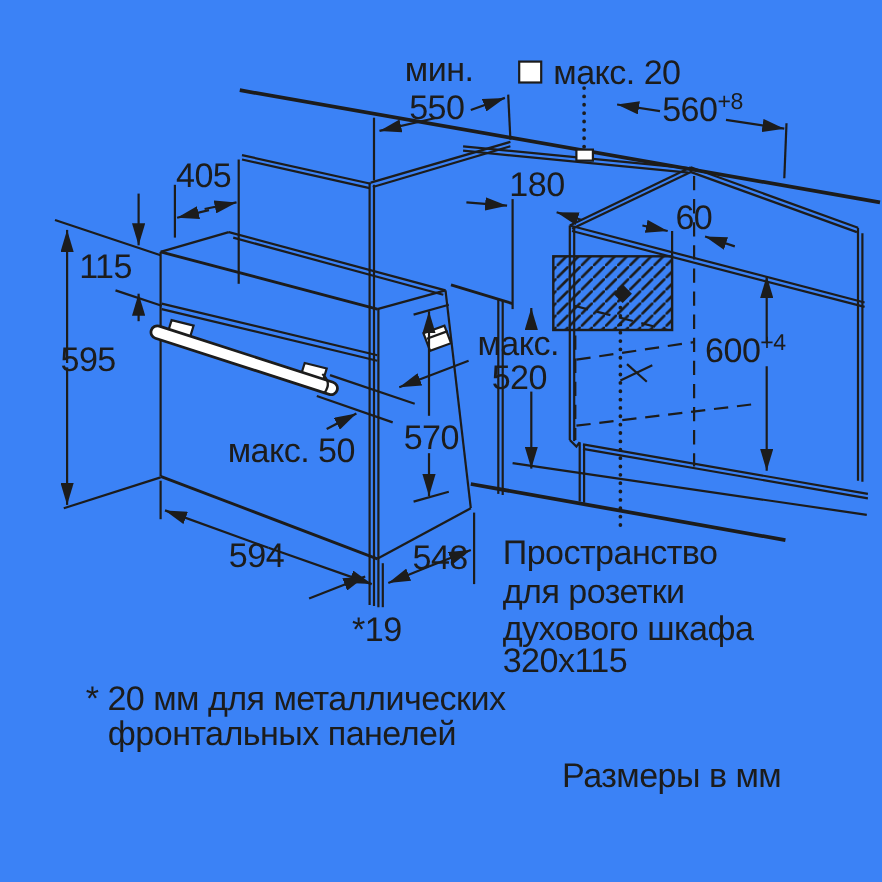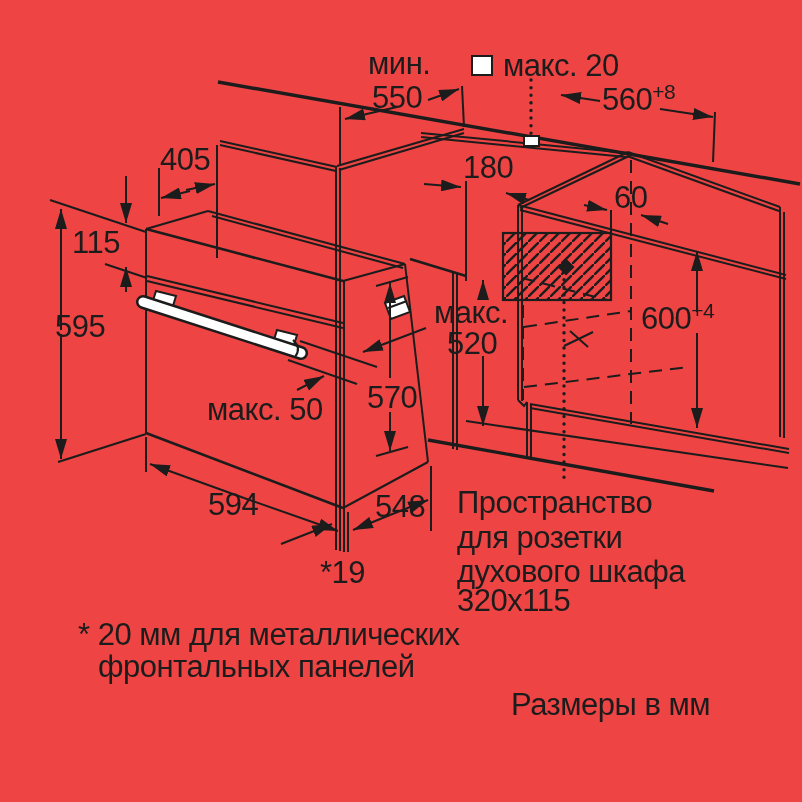--- a/index.html
+++ b/index.html
@@ -1,16 +1,16 @@
 <!DOCTYPE html>
 <html><head>
 <meta charset="utf-8">
 <style>
   html,body{margin:0;padding:0;background:#ffffff;}
-  .stage{width:802px;height:802px;position:relative;background:#ef4444;overflow:hidden;
+  .stage{width:802px;height:802px;position:relative;background:#3b82f6;overflow:hidden;
          font-family:"Liberation Sans", sans-serif;}
   svg{display:block;}
   svg text{font-family:"Liberation Sans", sans-serif;font-size:31px;fill:#1c1c1c;letter-spacing:-0.5px;}
   svg text.sup, svg tspan.sup{font-size:21px;}
   .ln{stroke:#1c1c1c;stroke-width:2;fill:none;}
   .thk{stroke:#1c1c1c;stroke-width:3.4;fill:none;}
   .med{stroke:#1c1c1c;stroke-width:2.6;fill:none;}
   .dash{stroke:#1c1c1c;stroke-width:2;fill:none;stroke-dasharray:13 8;}
   .dot{stroke:#1c1c1c;stroke-width:3.4;fill:none;stroke-dasharray:0.1 7.5;stroke-linecap:round;}
   .arr{stroke:#1c1c1c;stroke-width:2;fill:none;}

